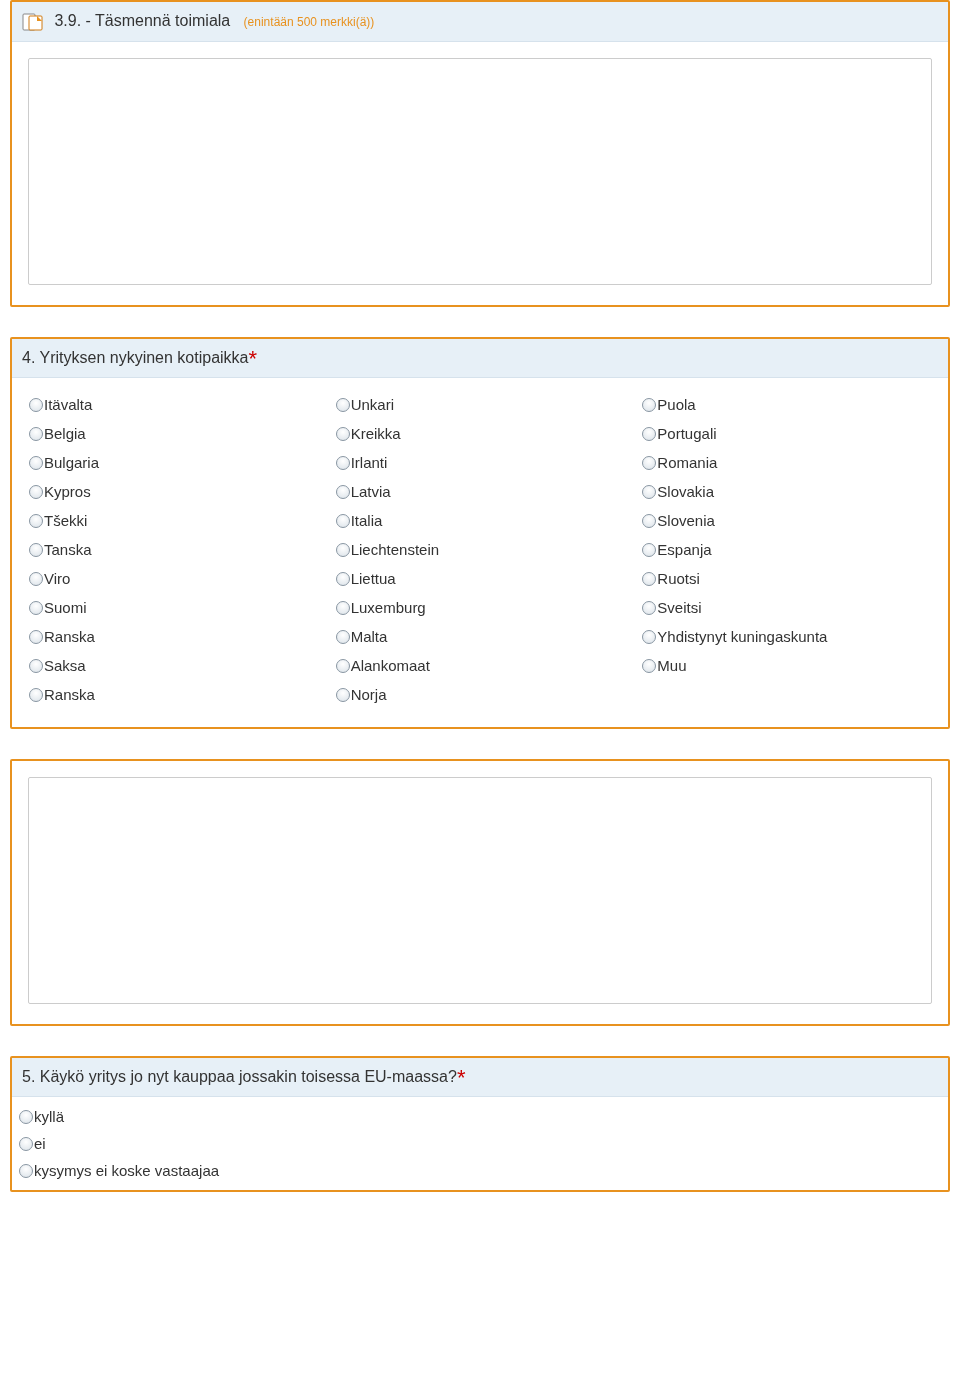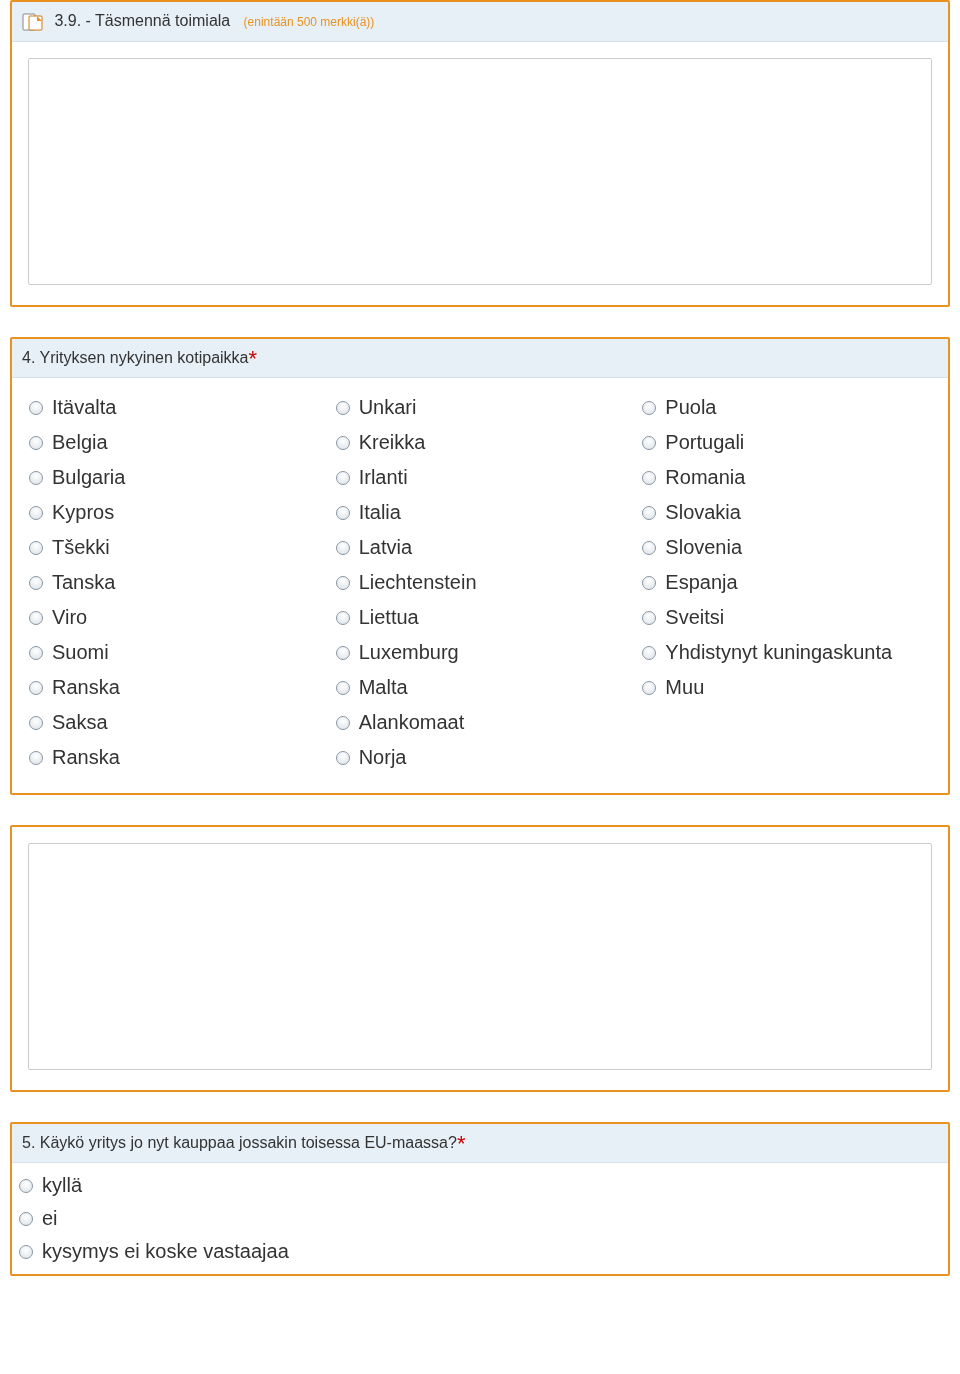--- a/index.html
+++ b/index.html
@@ -61,23 +61,22 @@
   .radio-grid {
     display: flex;
     gap: 12px;
   }
   .radio-col {
     flex: 1;
   }
   .radio-item {
     display: flex;
     align-items: center;
-    gap: 8px;
     padding: 6px 2px;
-    font-size: 20px;
+    font-size: 15px;
     color: #333;
   }
   .radio-item .radio {
     flex-shrink: 0;
   }
   
   .radio-svg { display:block; }
   .radio-list {
     padding: 6px 4px;
   }
@@ -319,35 +318,35 @@
                 <svg width="16" height="16" viewBox="0 0 16 16" class="radio-svg">
                   <defs>
                     <radialGradient id="rg" cx="50%" cy="35%" r="70%">
                       <stop offset="0%" stop-color="#ffffff"></stop>
                       <stop offset="100%" stop-color="#dde4ea"></stop>
                     </radialGradient>
                   </defs>
                   <circle cx="8" cy="8" r="6.5" fill="url(#rg)" stroke="#8a97a3" stroke-width="1"></circle>
                 </svg>
               </span>
+              <span>Latvia</span>
+            </div>
+            <div class="radio-item">
+              <span class="radio">
+                <svg width="16" height="16" viewBox="0 0 16 16" class="radio-svg">
+                  <defs>
+                    <radialGradient id="rg" cx="50%" cy="35%" r="70%">
+                      <stop offset="0%" stop-color="#ffffff"></stop>
+                      <stop offset="100%" stop-color="#dde4ea"></stop>
+                    </radialGradient>
+                  </defs>
+                  <circle cx="8" cy="8" r="6.5" fill="url(#rg)" stroke="#8a97a3" stroke-width="1"></circle>
+                </svg>
+              </span>
               <span>Italia</span>
-            </div>
-            <div class="radio-item">
-              <span class="radio">
-                <svg width="16" height="16" viewBox="0 0 16 16" class="radio-svg">
-                  <defs>
-                    <radialGradient id="rg" cx="50%" cy="35%" r="70%">
-                      <stop offset="0%" stop-color="#ffffff"></stop>
-                      <stop offset="100%" stop-color="#dde4ea"></stop>
-                    </radialGradient>
-                  </defs>
-                  <circle cx="8" cy="8" r="6.5" fill="url(#rg)" stroke="#8a97a3" stroke-width="1"></circle>
-                </svg>
-              </span>
-              <span>Latvia</span>
             </div>
             <div class="radio-item">
               <span class="radio">
                 <svg width="16" height="16" viewBox="0 0 16 16" class="radio-svg">
                   <defs>
                     <radialGradient id="rg" cx="50%" cy="35%" r="70%">
                       <stop offset="0%" stop-color="#ffffff"></stop>
                       <stop offset="100%" stop-color="#dde4ea"></stop>
                     </radialGradient>
                   </defs>
@@ -504,20 +503,34 @@
                   <defs>
                     <radialGradient id="rg" cx="50%" cy="35%" r="70%">
                       <stop offset="0%" stop-color="#ffffff"></stop>
                       <stop offset="100%" stop-color="#dde4ea"></stop>
                     </radialGradient>
                   </defs>
                   <circle cx="8" cy="8" r="6.5" fill="url(#rg)" stroke="#8a97a3" stroke-width="1"></circle>
                 </svg>
               </span>
               <span>Espanja</span>
+            </div>
+            <div class="radio-item">
+              <span class="radio">
+                <svg width="16" height="16" viewBox="0 0 16 16" class="radio-svg">
+                  <defs>
+                    <radialGradient id="rg" cx="50%" cy="35%" r="70%">
+                      <stop offset="0%" stop-color="#ffffff"></stop>
+                      <stop offset="100%" stop-color="#dde4ea"></stop>
+                    </radialGradient>
+                  </defs>
+                  <circle cx="8" cy="8" r="6.5" fill="url(#rg)" stroke="#8a97a3" stroke-width="1"></circle>
+                </svg>
+              </span>
+              <span>Ruotsi</span>
             </div>
             <div class="radio-item">
               <span class="radio">
                 <svg width="16" height="16" viewBox="0 0 16 16" class="radio-svg">
                   <defs>
                     <radialGradient id="rg" cx="50%" cy="35%" r="70%">
                       <stop offset="0%" stop-color="#ffffff"></stop>
                       <stop offset="100%" stop-color="#dde4ea"></stop>
                     </radialGradient>
                   </defs>

